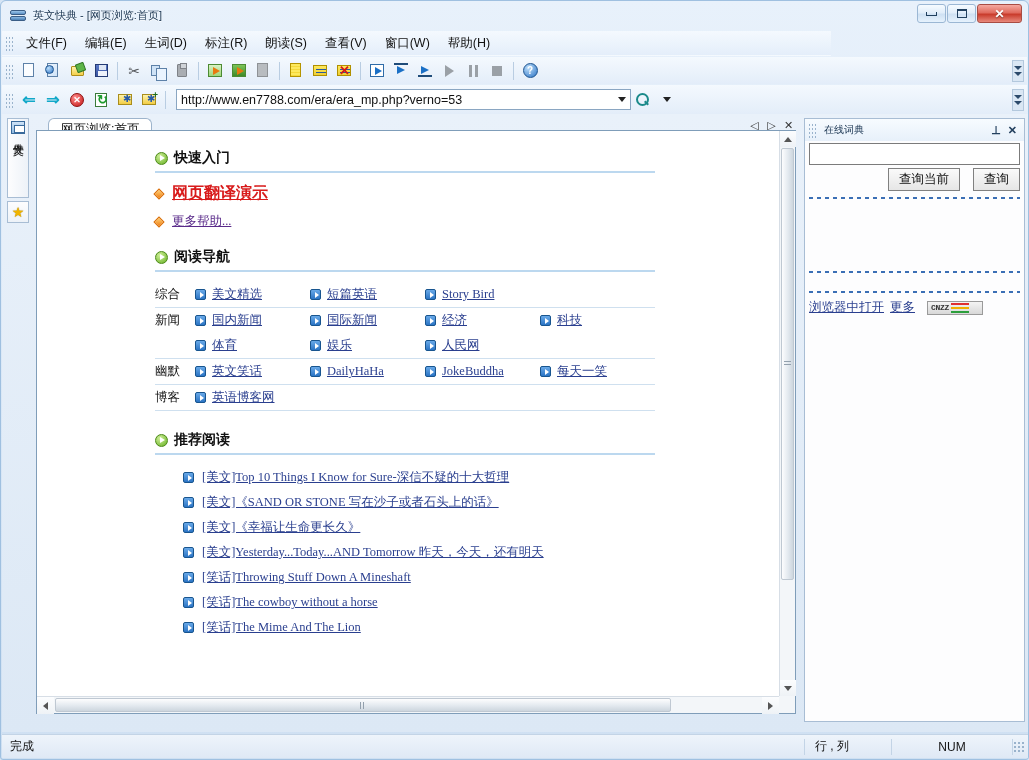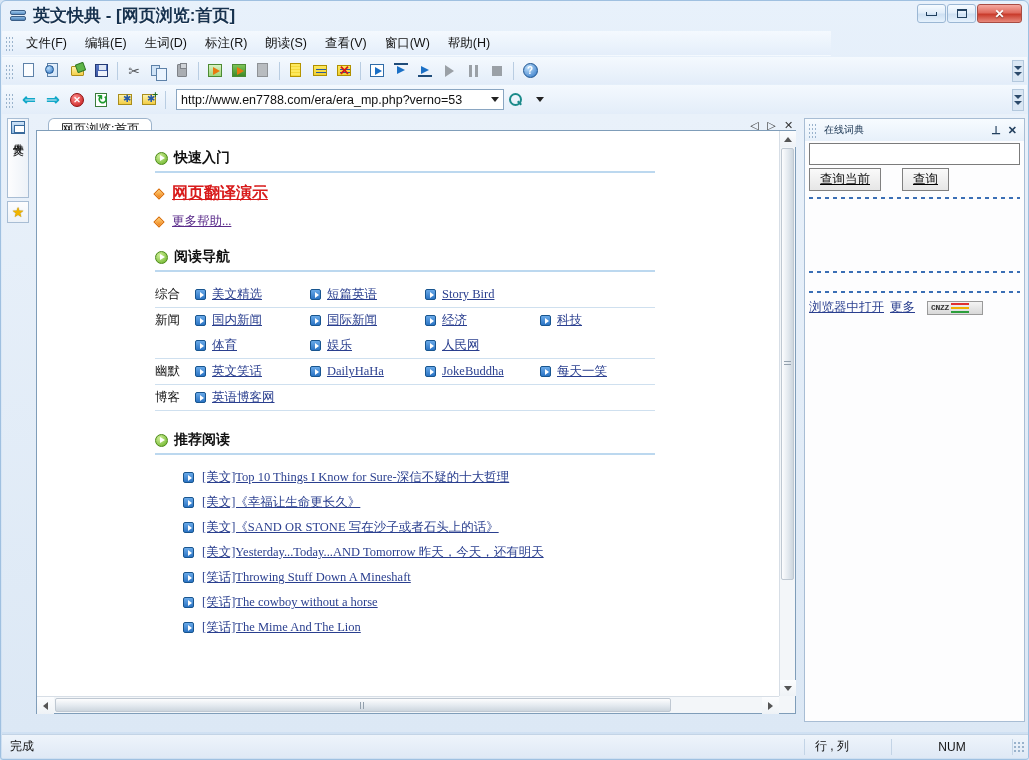--- a/index.html
+++ b/index.html
@@ -30,21 +30,21 @@
     width:18px; height:18px; margin-left:8px; margin-right:6px;
     position: relative; flex: 0 0 auto;
   }
   #app-icon .bk1, #app-icon .bk2 {
     position:absolute; left:1px; width:16px; height:5px; border-radius:2px;
     border:1px solid #3a5d86;
   }
   #app-icon .bk1 { top:4px; background:linear-gradient(180deg,#9fc7ec,#5a8fc4); }
   #app-icon .bk2 { top:10px; background:linear-gradient(180deg,#8ab8e4,#4a7fb4); }
   #window-title {
-    font-size:17px; color:#17324f; font-weight:bold;
+    font-size:11px; color:#17324f; font-weight:normal;
     text-shadow: 0 1px 0 rgba(255,255,255,.85);
     white-space: nowrap;
   }
   #window-buttons {
     position:absolute; right:6px; top:3px; display:flex; gap:1px;
   }
   .win-btn {
     width:29px; height:19px;
     border:1px solid #9bb7d4; border-radius:3px;
     background: linear-gradient(180deg,#f6fbff 0%,#e2eefa 45%,#cfe1f3 55%,#e6f2fd 100%);
@@ -189,21 +189,21 @@
   .fav-fold {
     position:absolute; left:1px; top:2px; width:14px; height:11px;
     background: linear-gradient(180deg,#fff3ab,#f2cd44); border:1px solid #a98d1c;
   }
   .fav-fold:after { content:'\2731'; position:absolute; left:4px; top:-2px; color:#2659a8; font-size:10px; }
   .fav-plus { position:absolute; right:-1px; top:-2px; color:#1d6b1d; font-size:9px; font-weight:bold; }
 
   
   #address-wrap {
     flex:0 0 auto; margin-left:6px;
-    width:328px; height:21px;
+    width:455px; height:21px;
     background:#fff; border:1px solid #8aa6c2;
     display:flex; align-items:center;
   }
   #address-input {
     border:none; outline:none; flex:1 1 auto; height:19px;
     font-family:"Liberation Sans", sans-serif; font-size:12.5px; color:#111;
     padding-left:4px; background:transparent;
   }
   .combo-arrow {
     width:16px; height:19px; display:flex; align-items:center; justify-content:center;
@@ -383,21 +383,21 @@
   #dict-head-btns { margin-left:auto; display:flex; gap:7px; margin-right:7px; }
   .pin-ico { font-size:11px; color:#24415f; font-weight:bold; }
   .x-ico { font-size:11px; color:#24415f; font-weight:bold; }
 
   #dict-body { position:absolute; left:4px; top:24px; right:4px; bottom:4px; }
   #dict-input {
     width:100%; height:22px; border:1px solid #7b7b7b;
     font-family:"Liberation Sans", sans-serif; font-size:12.5px;
     padding-left:3px; outline:none;
   }
-  #dict-btn-row { display:flex; justify-content:flex-start; margin-top:3px; gap:21px;text-decoration:underline; }
+  #dict-btn-row { display:flex; justify-content:flex-end; margin-top:3px; gap:13px; }
   .dict-btn {
     height:23px; padding:0 10px;
     border:1px solid #808080;
     background: linear-gradient(180deg,#fafafa,#e6e6e6);
     font-family:"Liberation Sans", sans-serif; font-size:12.5px; color:#111;
     display:flex; align-items:center; justify-content:center; white-space:nowrap;
   }
   .dash-rule { height:2px; margin-top:6px;
     background-image: repeating-linear-gradient(90deg,#3b6fb5 0 4px, transparent 4px 8px);
     background-size:8px 2px; background-repeat:repeat-x; }
@@ -798,27 +798,27 @@
             <div class="article-row">
                 <span class="bluearrow">
                   <i></i>
                 </span>
                 <a class="article-link">[美文]Top 10 Things I Know for Sure-深信不疑的十大哲理</a>
               </div>
             <div class="article-row">
                 <span class="bluearrow">
                   <i></i>
                 </span>
-                <a class="article-link">[美文]《幸福让生命更长久》</a>
+                <a class="article-link">[美文]《SAND OR STONE 写在沙子或者石头上的话》</a>
               </div>
             <div class="article-row">
                 <span class="bluearrow">
                   <i></i>
                 </span>
-                <a class="article-link">[美文]《SAND OR STONE 写在沙子或者石头上的话》</a>
+                <a class="article-link">[美文]《幸福让生命更长久》</a>
               </div>
             <div class="article-row">
                 <span class="bluearrow">
                   <i></i>
                 </span>
                 <a class="article-link">[美文]Yesterday...Today...AND Tomorrow 昨天，今天，还有明天</a>
               </div>
             <div class="article-row">
                 <span class="bluearrow">
                   <i></i>

